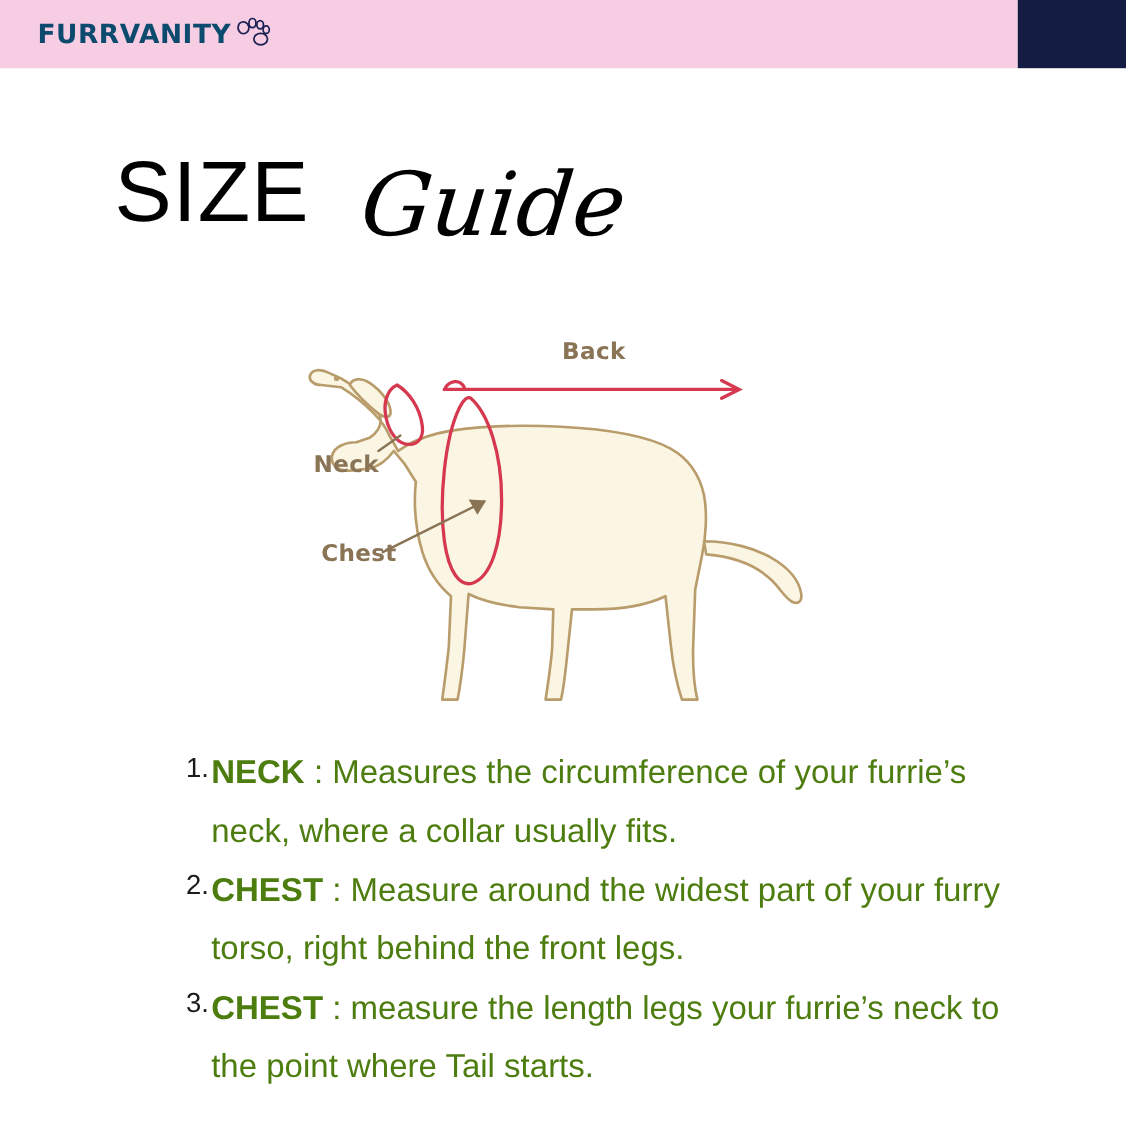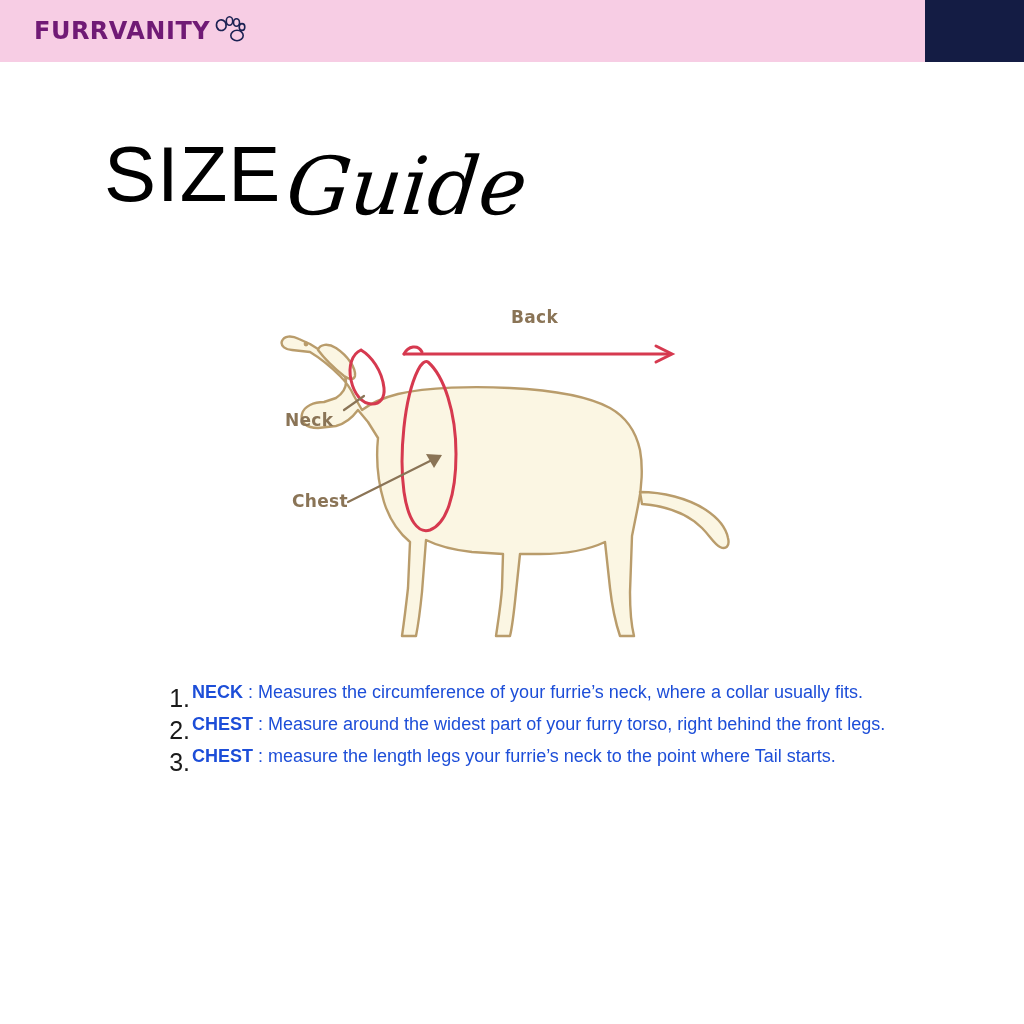--- a/index.html
+++ b/index.html
@@ -41,38 +41,39 @@
     transform: translateY(-50%);
     display: flex;
     align-items: center;
     gap: 2px;
   }
   .brand-text {
     font-family: "DejaVu Sans", sans-serif;
     font-weight: bold;
     font-size: 24px;
     letter-spacing: 0.5px;
-    color: #701a75;
+    color: #0c4a6e;
     line-height: 1;
   }
   .brand-paw {
     position: relative;
     width: 34px;
     height: 30px;
     margin-left: 1px;
   }
   .brand-paw svg { display: block; }
 
   
   .title-block {
     position: absolute;
     left: 104px;
     top: 135px;
     display: flex;
     align-items: flex-end;
+    gap: 42px;
   }
   .title-size {
     font-family: "Liberation Sans", sans-serif;
     font-size: 78px;
     letter-spacing: 1px;
     color: #000000;
     line-height: 1;
   }
   .title-guide {
     font-family: "DejaVu Serif", serif;
@@ -92,44 +93,44 @@
     top: 292px;
     width: 530px;
     height: 380px;
   }
   .illustration svg { display: block; }
 
   .diagram-label {
     position: absolute;
     font-family: "DejaVu Sans", sans-serif;
     font-weight: bold;
-    font-size: 17px;
+    font-size: 21px;
     color: #8a7456;
     letter-spacing: 0.3px;
   }
   .label-back  { left: 511px; top: 307px; }
   .label-neck  { left: 285px; top: 410px; }
   .label-chest { left: 292px; top: 491px; }
 
   
   .instructions {
     position: absolute;
     left: 160px;
     top: 676px;
     width: 760px;
     list-style: none;
     margin: 0;
     padding: 0;
     counter-reset: step;
   }
   .instructions li {
     counter-increment: step;
-    font-size: 18px;
+    font-size: 30px;
     line-height: 1.78;
-    color: #1d4ed8;
+    color: #4d7c0f;
     position: relative;
     padding-left: 32px;
   }
   .instructions li::before {
     content: counter(step) ".";
     position: absolute;
     left: 0;
     top: 0;
     width: 30px;
     text-align: right;

